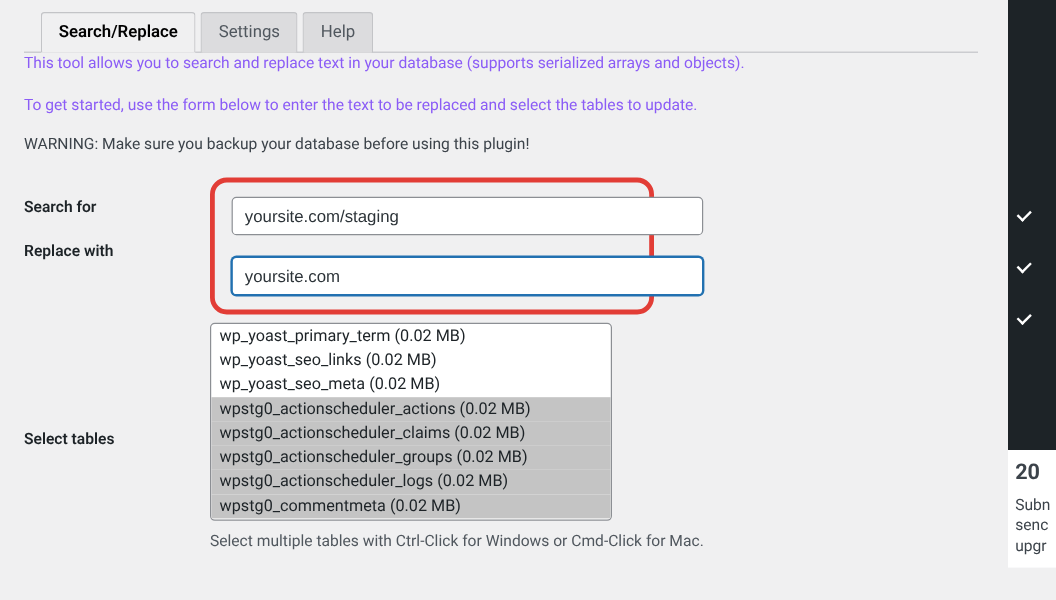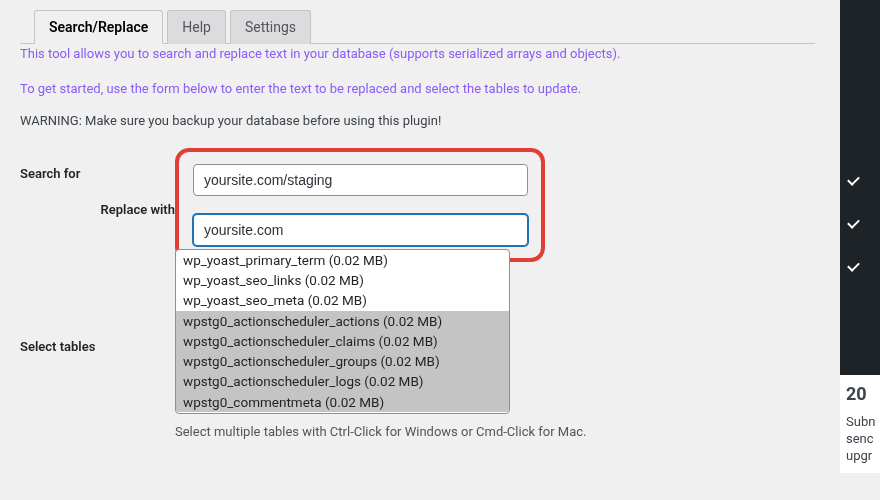--- a/index.html
+++ b/index.html
@@ -76,21 +76,21 @@
       flex: 1;
     }
     .highlight-box {
       border: 4px solid #e23d36;
       border-radius: 14px;
       padding: 12px 14px;
       display: inline-block;
       width: 370px;
     }
     .text-input {
-      width: 335px;
+      width: 393px;
       padding: 7px 10px;
       font-size: 14px;
       border: 1px solid #8c8f94;
       border-radius: 4px;
       background: #fff;
       color: #2c3338;
     }
     .text-input.focus {
       border: 1.5px solid #2271b1;
       box-shadow: 0 0 0 1px #2271b1;
@@ -170,22 +170,22 @@
     }
     .lp-line { margin-bottom: 2px; }
   </style>
 </head>
 <body>
 
 <div class="main-content">
 
   <div class="nav-tabs">
     <div class="nav-tab active">Search/Replace</div>
+    <div class="nav-tab">Settings</div>
     <div class="nav-tab">Help</div>
-    <div class="nav-tab">Settings</div>
   </div>
 
   <p class="intro-text">This tool allows you to search and replace text in your database (supports serialized arrays and objects).</p>
   <p class="intro-text">To get started, use the form below to enter the text to be replaced and select the tables to update.</p>
   <p class="warning-text">
     <strong>WARNING:</strong><span> Make sure you backup your database before using this plugin!</span>
   </p>
 
   <div class="form-table">
 
@@ -193,21 +193,21 @@
       <div class="form-label-cell">Search for</div>
       <div class="form-input-cell">
         <div class="highlight-box">
           <input type="text" class="text-input" value="yoursite.com/staging" style="">
           <div class="input-spacer"></div>
           <input type="text" class="text-input focus" value="yoursite.com" style="">
         </div>
       </div>
     </div>
 
-    <div class="form-row" style="margin-top:-70px; margin-bottom:32px; pointer-events:none;text-align:right;">
+    <div class="form-row" style="margin-top:-70px; margin-bottom:52px; pointer-events:none;">
       <div class="form-label-cell" style="padding-top:0;">Replace with</div>
       <div class="form-input-cell"></div>
     </div>
 
     <div class="form-row">
       <div class="form-label-cell tables-label">Select tables</div>
       <div class="form-input-cell">
         <div class="select-tables" id="tables-list">
             <div class="select-option">wp_yoast_primary_term (0.02 MB)</div>
             <div class="select-option">wp_yoast_seo_links (0.02 MB)</div>

